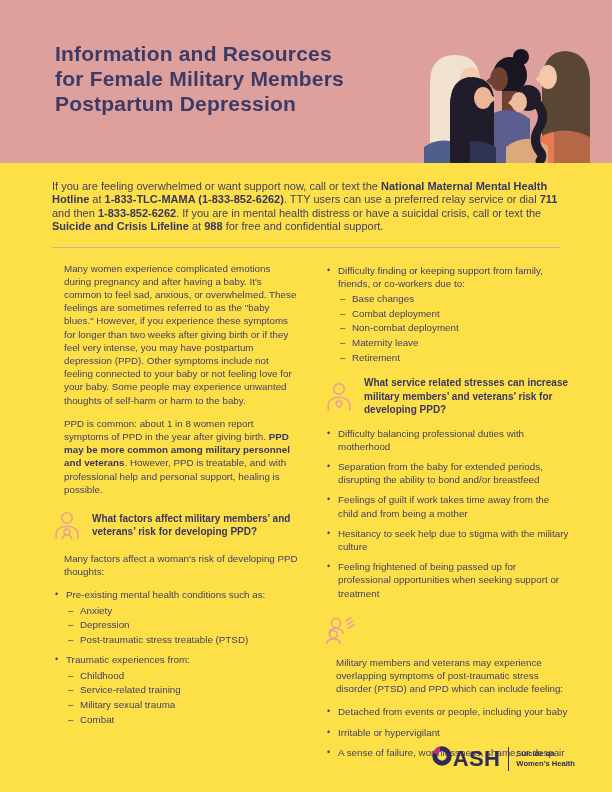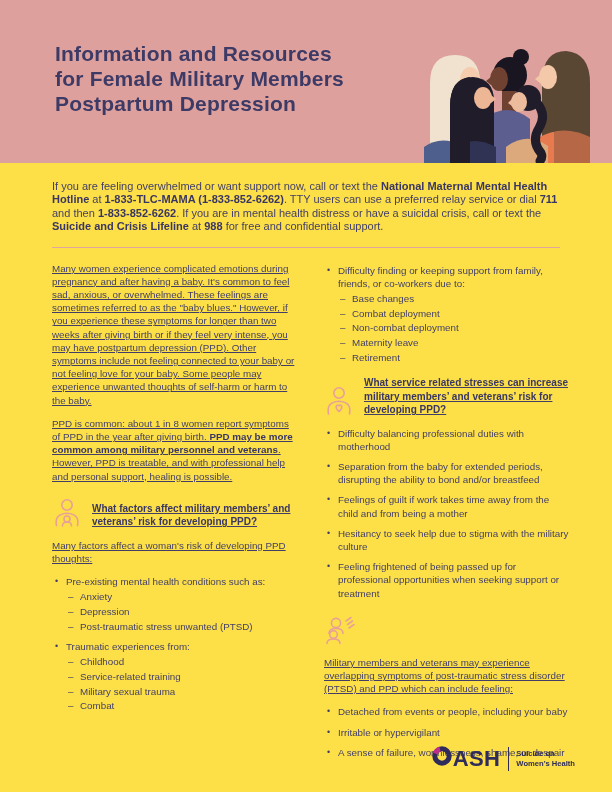--- a/index.html
+++ b/index.html
@@ -14,23 +14,23 @@
   .title{position:absolute;left:55px;top:41px;font-size:21px;line-height:25px;
     font-weight:bold;color:#3E3A66;letter-spacing:.2px;}
   .illustration{position:absolute;right:20px;bottom:0;line-height:0;}
   
   .alert{margin:17px 50px 0 52px;font-size:11px;line-height:13.4px;color:#423E68;}
   .alert b{color:#3A3663;}
   .divider{border:none;border-top:1.4px solid #E2A49E;margin:13px 52px 14px 52px;}
   
   .columns{display:flex;gap:26px;margin:0 44px 0 52px;font-size:9.8px;line-height:13.2px;}
   .col{width:246px;flex:none;}
-  .body-para{margin:0 0 10px 0;text-decoration:underline;}
+  .body-para{margin:0 0 10px 12px;}
   .body-para b{color:#3A3663;}
-  .section-heading{display:flex;align-items:flex-end;gap:8px;margin:12px 0 10px -2px;text-decoration:underline;}
+  .section-heading{display:flex;align-items:center;gap:8px;margin:12px 0 10px -2px;}
   .section-heading .hicon{flex:none;line-height:0;}
   .section-heading .htext{font-weight:bold;color:#3A3663;font-size:10px;line-height:13.5px;}
   .bullet-list{margin:2px 0 8px 0;}
   .bullet-item{display:flex;margin:7px 0 2px 3px;}
   .bullet-marker{flex:none;width:11px;font-size:9px;}
   .sub-item{display:flex;margin:0 0 1.5px 16px;}
   .dash-marker{flex:none;width:12px;}
   
   .footer{position:absolute;right:37px;bottom:20px;display:flex;align-items:center;color:#2F2C5C;justify-content:flex-end;}
   .oash{display:flex;align-items:center;font-weight:bold;font-size:22px;letter-spacing:.3px;color:#2F2C5C;}
@@ -120,21 +120,21 @@
           <div class="sub-item">
             <span class="dash-marker">–</span>
             <span>Anxiety</span>
           </div>
           <div class="sub-item">
             <span class="dash-marker">–</span>
             <span>Depression</span>
           </div>
           <div class="sub-item">
             <span class="dash-marker">–</span>
-            <span>Post-traumatic stress unwanted (PTSD)</span>
+            <span>Post-traumatic stress treatable (PTSD)</span>
           </div>
           <div class="bullet-item">
             <span class="bullet-marker">•</span>
             <span class="bullet-text">Traumatic experiences from:</span>
           </div>
           <div class="sub-item">
             <span class="dash-marker">–</span>
             <span>Childhood</span>
           </div>
           <div class="sub-item">

